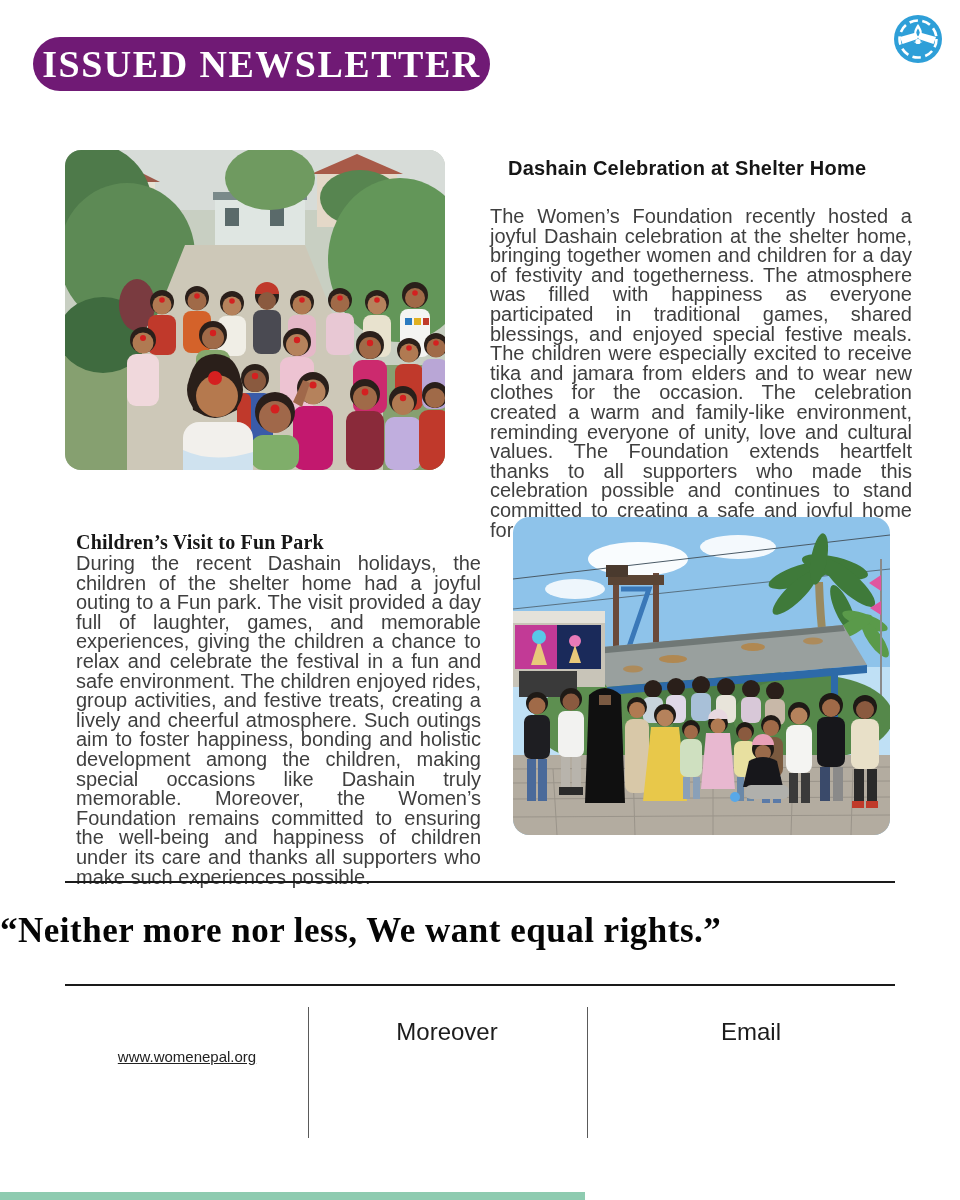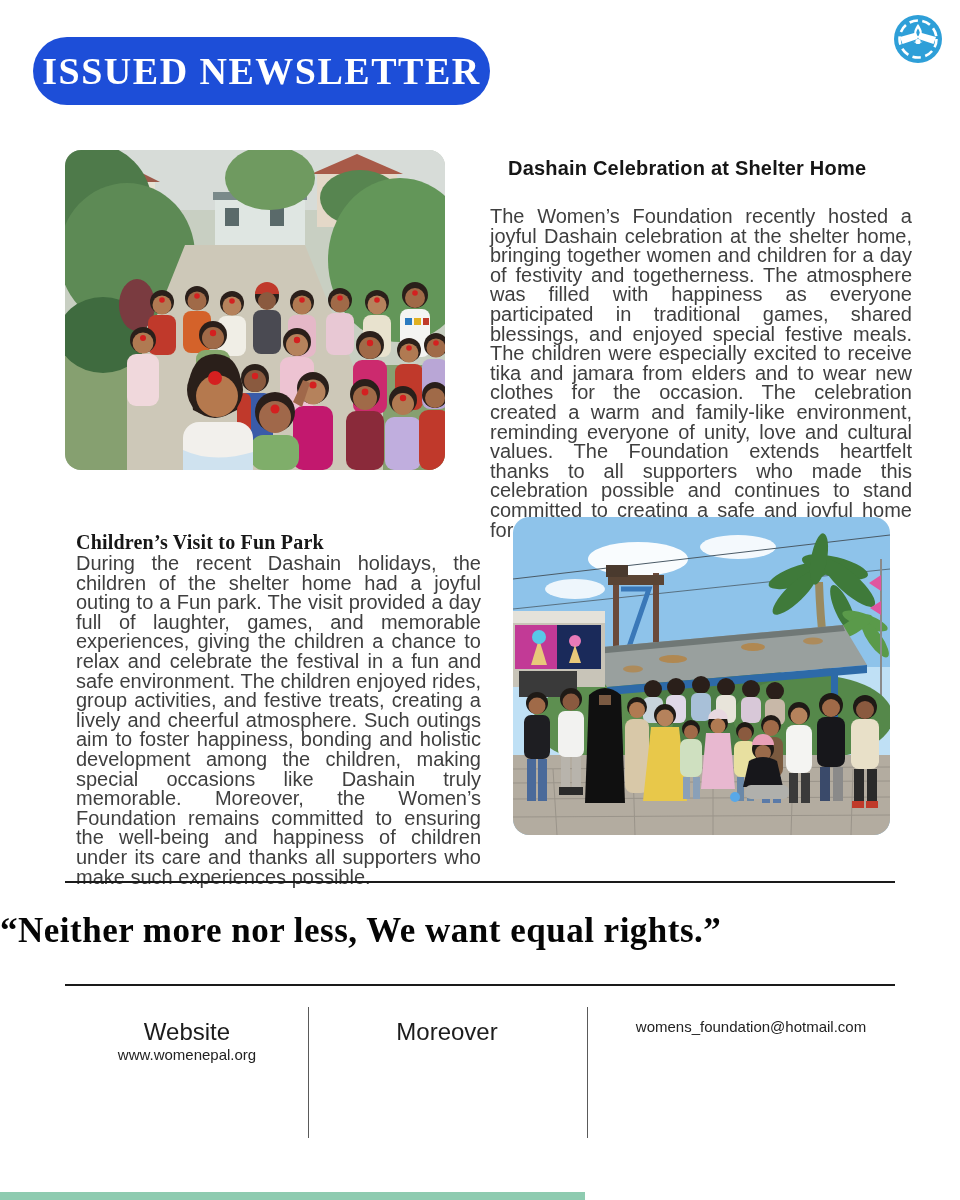--- a/index.html
+++ b/index.html
@@ -2,22 +2,22 @@
 <html><head>
 <meta charset="utf-8">
 <style>
   html,body{margin:0;padding:0;}
   body{
     width:960px;height:1200px;position:relative;background:#ffffff;
     font-family:"Liberation Sans",sans-serif;overflow:hidden;
   }
   
   .badge{
-    position:absolute;left:33px;top:37px;width:457px;height:68px;
-    background:#1d4ed8;border-radius:34px;
+    position:absolute;left:33px;top:37px;width:457px;height:54px;
+    background:#701a75;border-radius:34px;
     display:flex;align-items:center;justify-content:center;
     color:#ffffff;font-family:"Liberation Serif",serif;font-weight:bold;
     font-size:38px;letter-spacing:1.5px;
   }
   .logo{position:absolute;left:893px;top:14px;width:50px;height:50px;}
   
   .photo{position:absolute;border-radius:16px;overflow:hidden;line-height:0;}
   .photo1{left:65px;top:150px;width:380px;height:320px;}
   .photo2{left:513px;top:517px;width:377px;height:318px;}
   .article-title{
@@ -40,21 +40,21 @@
     position:absolute;left:0;top:911px;width:960px;
     font-family:"Liberation Serif",serif;font-weight:bold;font-size:35px;
     color:#050505;letter-spacing:.5px;
   }
   
   .footer-col{position:absolute;text-align:center;}
   .fc1{left:47px;top:1018px;width:280px;}
   .fc2{left:307px;top:1018px;width:280px;}
   .fc3{left:587px;top:1018px;width:328px;}
   .footer-label{font-size:24px;color:#1c1c1c;font-weight:400;}
-  .footer-value{font-size:15px;color:#222222;}
+  .footer-value{margin-top:30px;font-size:15px;color:#222222;text-decoration:underline;}
   .vrule{position:absolute;top:1007px;width:1px;height:131px;background:#5a5a5a;}
   .vr1{left:308px;}
   .vr2{left:587px;}
   .bottom-bar{
     position:absolute;left:0;top:1192px;width:585px;height:8px;background:#8ecbb0;
   }
 </style>
 </head>
 <body>
 
@@ -357,25 +357,24 @@
     <rect x="232" y="268" width="44" height="14" rx="6" fill="#b0b0ac"></rect>
     <circle cx="222" cy="280" r="5" fill="#58a8e8"></circle>
   </svg>
 </div>
 
 <div class="rule rule1"></div>
 <div class="quote">“Neither more nor less, We want equal rights.”</div>
 <div class="rule rule2"></div>
 
 <div class="footer-col fc1">
-  <div class="footer-label">Website</div>
   <div class="footer-value">www.womenepal.org</div>
 </div>
 <div class="vrule vr1"></div>
 <div class="footer-col fc2">
   <div class="footer-label">Moreover</div>
 </div>
 <div class="vrule vr2"></div>
 <div class="footer-col fc3">
-  <div class="footer-value">womens_foundation@hotmail.com</div>
+  <div class="footer-label">Email</div>
 </div>
 
 <div class="bottom-bar"></div>
 
 </body></html>

